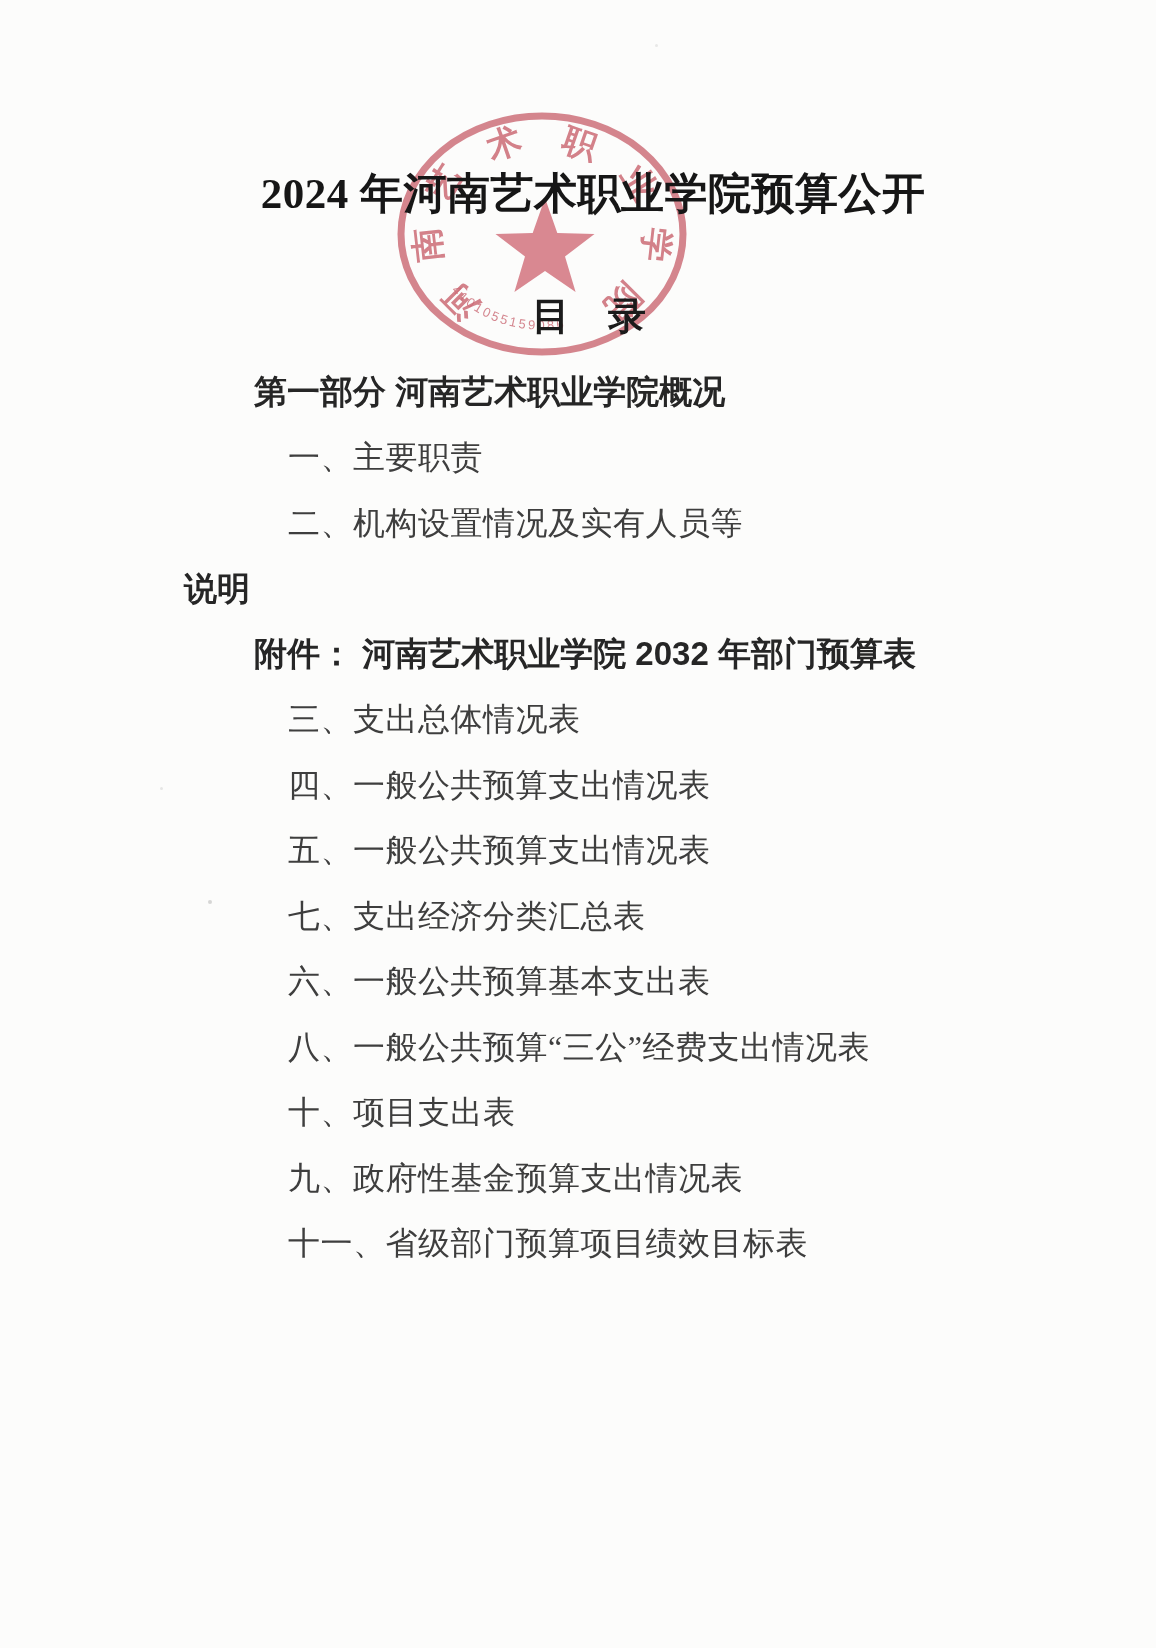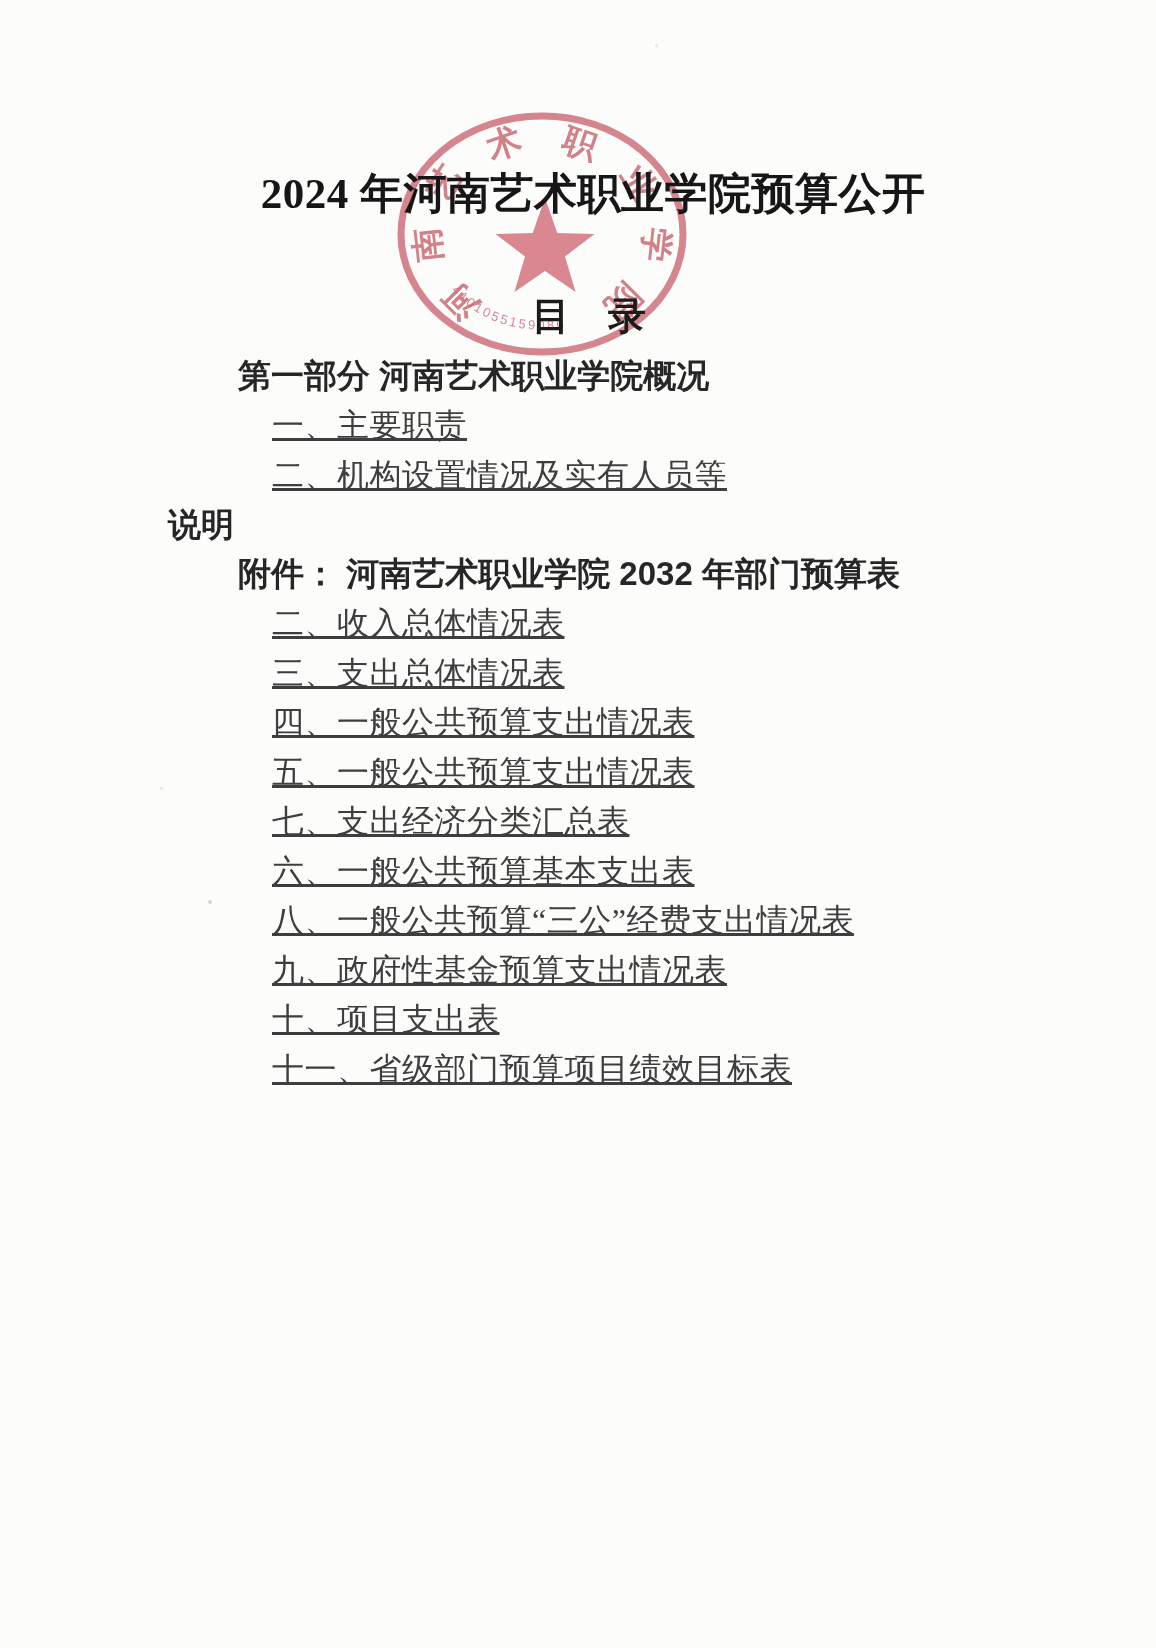--- a/index.html
+++ b/index.html
@@ -41,40 +41,40 @@
     font-weight:700;
     color:#1b1b1b;
     z-index:2;
   }
   
   .toc{
     position:absolute;left:168px;top:352px;width:900px;
     z-index:2;
   }
   .toc-entry{
-    margin:0;
+    margin:16px;
     height:49.5px;
     display:flex;align-items:center;
     font-family:"Liberation Serif", serif;
     font-size:32px;
     font-weight:400;
     color:#3e3e3e;
     letter-spacing:0.5px;
     white-space:pre;
   }
   .toc-entry.s-section{
     font-family:"Liberation Sans", sans-serif;
     font-size:33px;
     font-weight:700;
     color:#262626;
     letter-spacing:0;
   }
   .ind-0{padding-left:0;}
   .ind-1{padding-left:70px;}
-  .ind-2{padding-left:104px;text-decoration:underline;}
+  .ind-2{padding-left:104px;}
   
   .speck{
     position:absolute;border-radius:50%;
     background:#8f8f8f;z-index:0;
   }
   .speck-1{left:208px;top:900px;width:4px;height:4px;opacity:.35;}
   .speck-2{left:655px;top:44px;width:3px;height:3px;opacity:.18;}
   .speck-3{left:160px;top:787px;width:3px;height:3px;opacity:.2;}
 </style>
 </head>
@@ -106,28 +106,27 @@
   <h1 class="doc-title">2024 年河南艺术职业学院预算公开</h1>
 
   <div class="toc-heading">目　录</div>
 
   <div class="toc">
       <p class="toc-entry s-section ind-1">第一部分 河南艺术职业学院概况</p>
       <p class="toc-entry s-item ind-2">一、主要职责</p>
       <p class="toc-entry s-item ind-2">二、机构设置情况及实有人员等</p>
       <p class="toc-entry s-section ind-0">说明</p>
       <p class="toc-entry s-section ind-1">附件： 河南艺术职业学院 2032 年部门预算表</p>
-      <p class="toc-entry s-item ind-2">二、收入总体情况表</p>
       <p class="toc-entry s-item ind-2">三、支出总体情况表</p>
       <p class="toc-entry s-item ind-2">四、一般公共预算支出情况表</p>
       <p class="toc-entry s-item ind-2">五、一般公共预算支出情况表</p>
       <p class="toc-entry s-item ind-2">七、支出经济分类汇总表</p>
       <p class="toc-entry s-item ind-2">六、一般公共预算基本支出表</p>
       <p class="toc-entry s-item ind-2">八、一般公共预算“三公”经费支出情况表</p>
+      <p class="toc-entry s-item ind-2">十、项目支出表</p>
       <p class="toc-entry s-item ind-2">九、政府性基金预算支出情况表</p>
-      <p class="toc-entry s-item ind-2">十、项目支出表</p>
       <p class="toc-entry s-item ind-2">十一、省级部门预算项目绩效目标表</p>
     </div>
 
   <div class="speck speck-1"></div>
   <div class="speck speck-2"></div>
   <div class="speck speck-3"></div>
 </div>
 
 </body></html>

